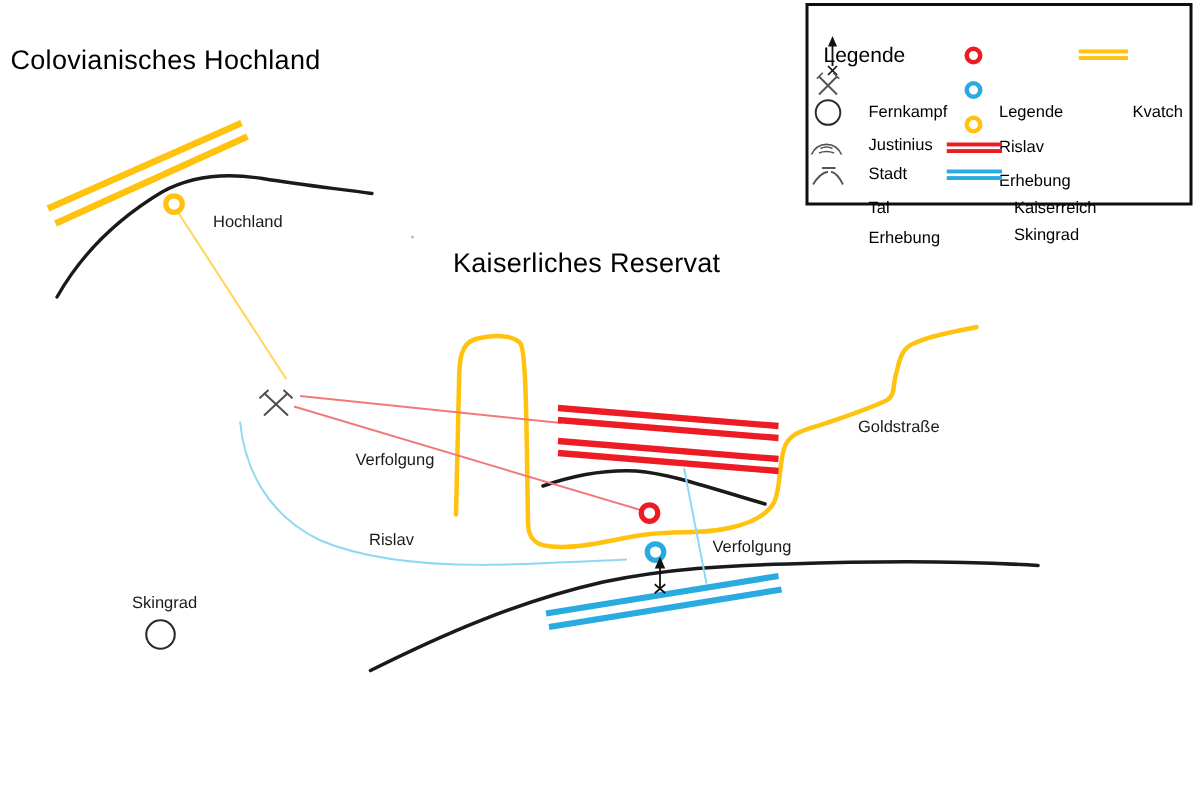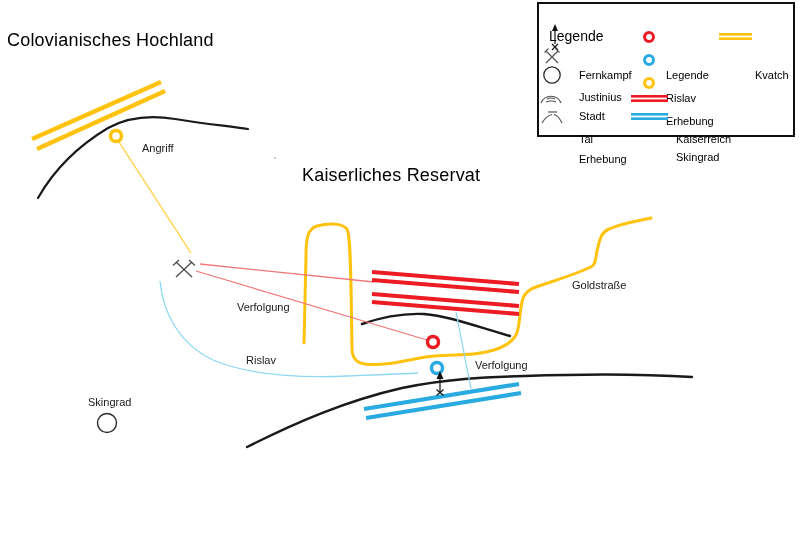--- a/index.html
+++ b/index.html
@@ -74,21 +74,21 @@
       <polygon points="440,371 436.5,379 443.5,379" fill="#111111"></polygon>
       <path d="M 436.5 389.5 L 443.5 395.5 M 443.5 389.5 L 436.5 395.5" stroke="#111111" stroke-width="1.1" fill="none"></path>
     </g>
 
     <circle cx="275" cy="158" r="1" fill="#bdbdbd"></circle>
   </svg>
 
   <div class="lbl lbl-lg" style="left:7px;top:30px">Colovianisches Hochland</div>
   <div class="lbl lbl-lg" style="left:302px;top:165px">Kaiserliches Reservat</div>
 
-  <div class="lbl lbl-sm" style="left:142px;top:142px">Angriff</div>
+  <div class="lbl lbl-sm" style="left:142px;top:142px">Hochland</div>
   <div class="lbl lbl-sm" style="left:237px;top:301px">Verfolgung</div>
   <div class="lbl lbl-sm" style="left:246px;top:354px">Rislav</div>
   <div class="lbl lbl-sm" style="left:475px;top:359px">Verfolgung</div>
   <div class="lbl lbl-sm" style="left:572px;top:279px">Goldstraße</div>
   <div class="lbl lbl-sm" style="left:88px;top:396px">Skingrad</div>
 
   <div class="legend">
     <div class="legend-title" style="left:10px;top:5px">Legende</div>
 
     <svg style="left:7px;top:19px" width="18" height="28">

